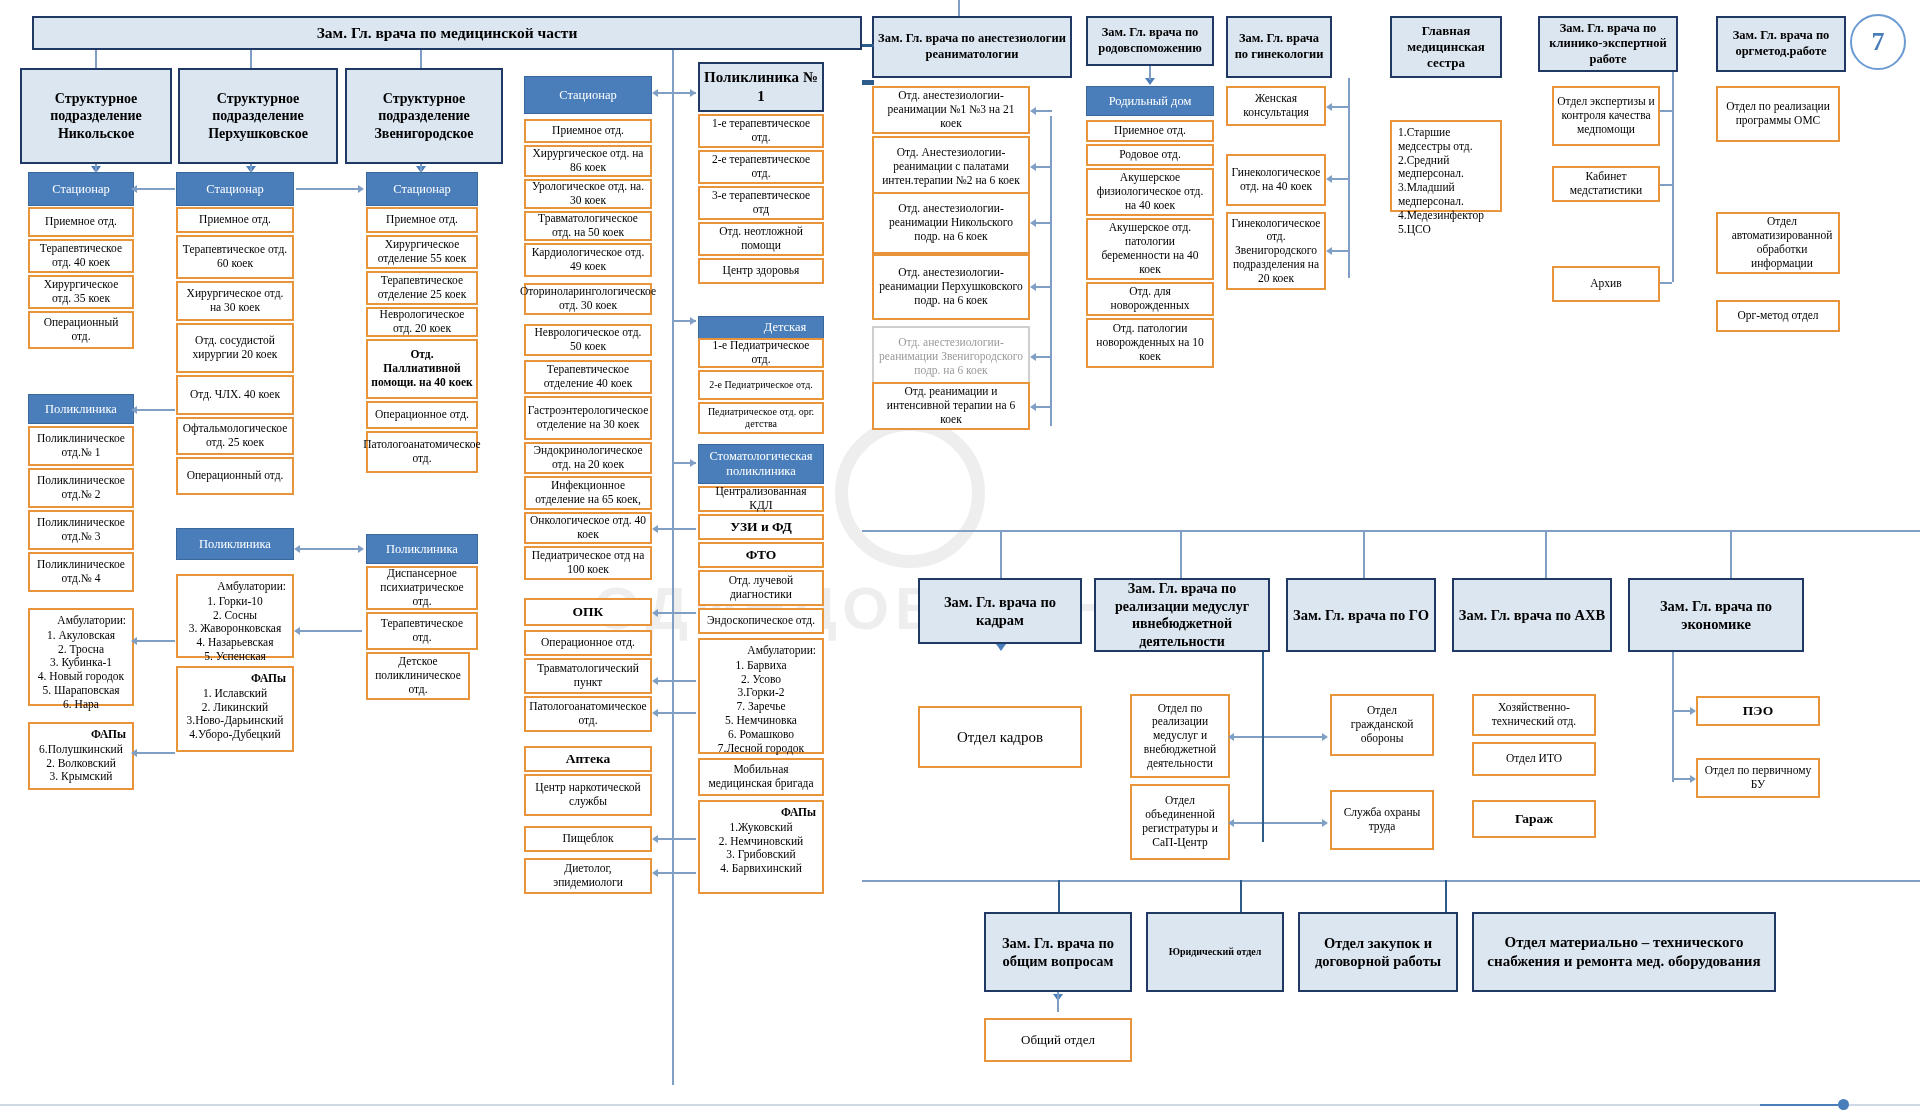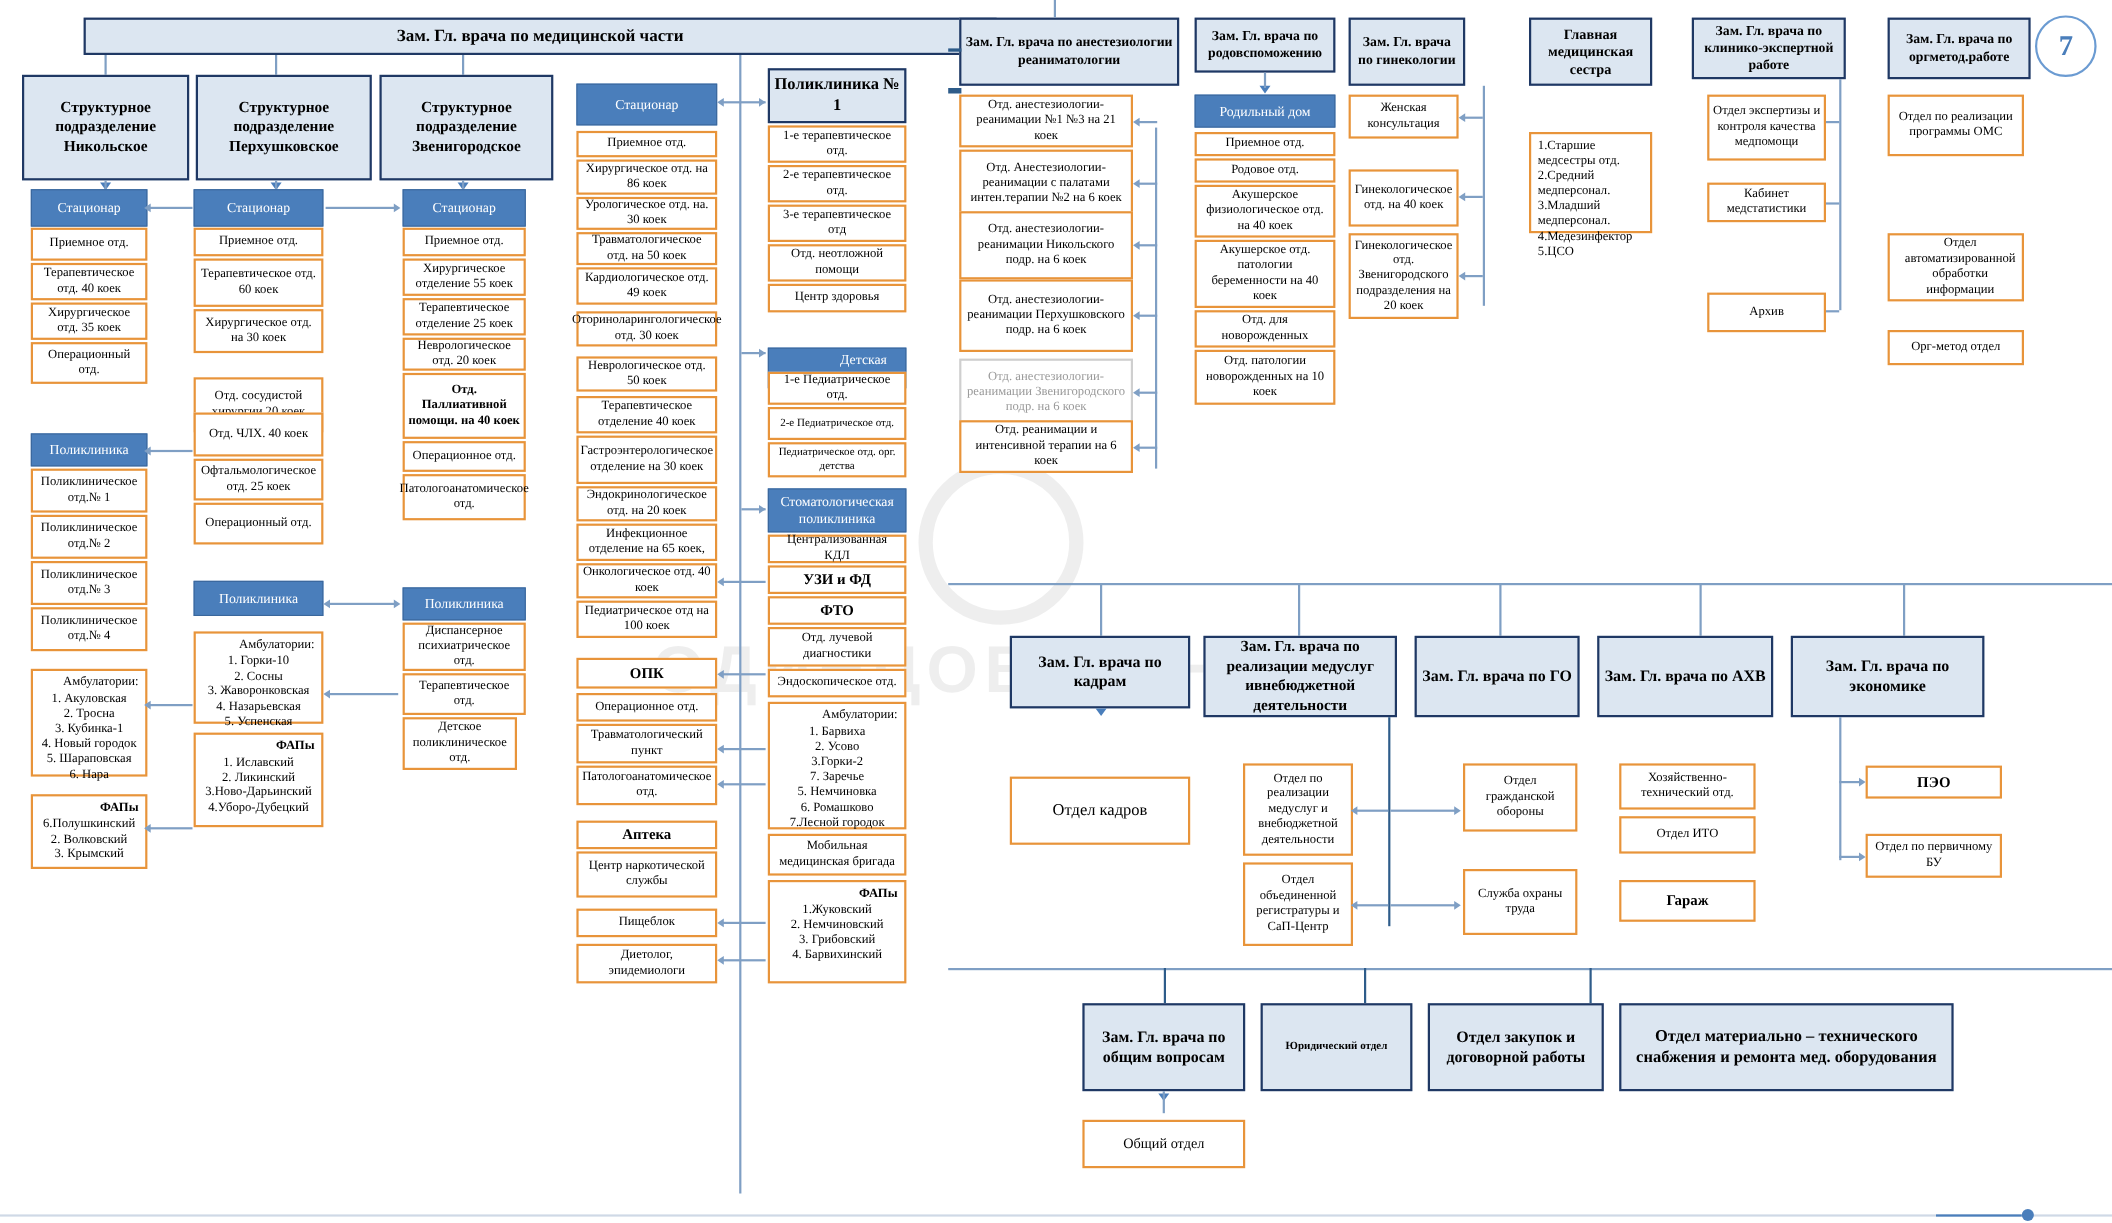--- a/index.html
+++ b/index.html
@@ -95,21 +95,21 @@
 </head>
 <body>
 
 <div id="wm">
   <div class="ring"></div>
 <div style="font-size: 60px; white-space: nowrap;">ОДИНЦОВО ИНФО</div>
   </div>
 
 <div id="pagenum">7</div>
 
-<div class="navy" style="left:32px;top:16px;width:830px;height:34px;font-size:15.5px;margin-left:44px;">Зам. Гл. врача по медицинской части</div>
+<div class="navy" style="left:32px;top:16px;width:830px;height:34px;font-size:15.5px;">Зам. Гл. врача по медицинской части</div>
 
 <div class="ln vln" style="left:95px;top:50px;height:18px;"></div>
 <div class="ln vln" style="left:250px;top:50px;height:18px;"></div>
 <div class="ln vln" style="left:420px;top:50px;height:18px;"></div>
 <div class="ln vln" style="left:672px;top:50px;height:1035px;"></div>
 
 <div class="navy" style="left:20px;top:68px;width:152px;height:96px;">Структурное подразделение Никольское</div>
 <div class="navy" style="left:178px;top:68px;width:160px;height:96px;">Структурное подразделение Перхушковское</div>
 <div class="navy" style="left:345px;top:68px;width:158px;height:96px;">Структурное подразделение Звенигородское</div>
 
@@ -146,21 +146,21 @@
   <span class="ttl b" style="font-weight:bold">ФАПы</span>
   <span style="display:block">6.Полушкинский</span>
   <span style="display:block">2. Волковский</span>
   <span style="display:block">3. Крымский</span>
 </div>
 
 <div class="bluehdr" style="left:176px;top:172px;width:118px;height:34px;">Стационар</div>
 <div class="orange" style="left:176px;top:207px;width:118px;height:26px;">Приемное отд.</div>
 <div class="orange" style="left:176px;top:235px;width:118px;height:44px;">Терапевтическое отд. 60 коек</div>
 <div class="orange" style="left:176px;top:281px;width:118px;height:40px;">Хирургическое отд. на 30 коек</div>
-<div class="orange" style="left:176px;top:323px;width:118px;height:50px;margin-top:20px;">Отд. сосудистой хирургии 20 коек</div>
+<div class="orange" style="left:176px;top:323px;width:118px;height:50px;">Отд. сосудистой хирургии 20 коек</div>
 <div class="orange" style="left:176px;top:375px;width:118px;height:40px;">Отд. ЧЛХ. 40 коек</div>
 <div class="orange" style="left:176px;top:417px;width:118px;height:38px;">Офтальмологическое отд. 25 коек</div>
 <div class="orange" style="left:176px;top:457px;width:118px;height:38px;">Операционный отд.</div>
 
 <div class="bluehdr" style="left:176px;top:528px;width:118px;height:32px;">Поликлиника</div>
 <div class="orange list" style="left:176px;top:574px;width:118px;height:84px;">
   <span class="ttl">Амбулатории:</span>
   <span style="display:block">1. Горки-10</span>
   <span style="display:block">2. Сосны</span>
   <span style="display:block">3. Жаворонковская</span>

